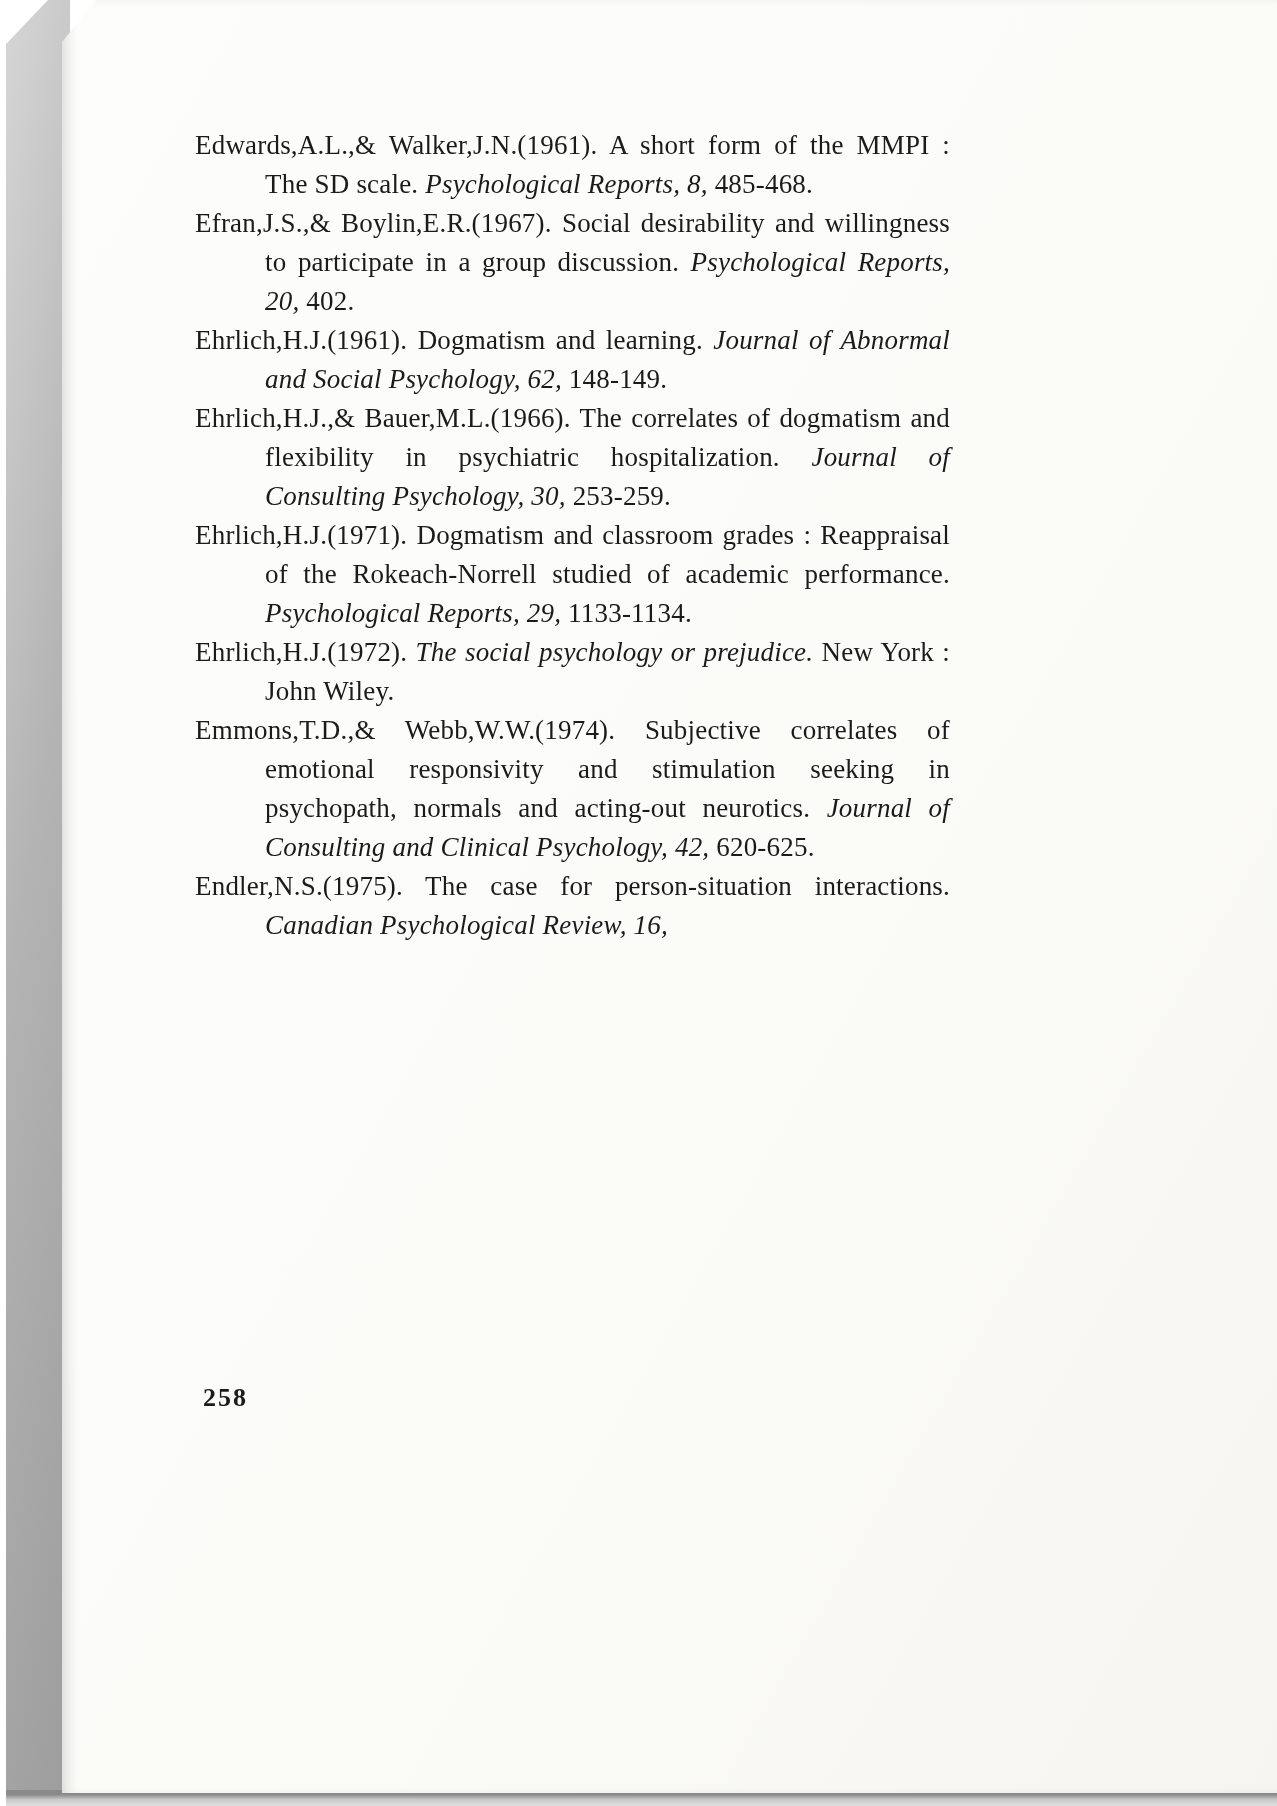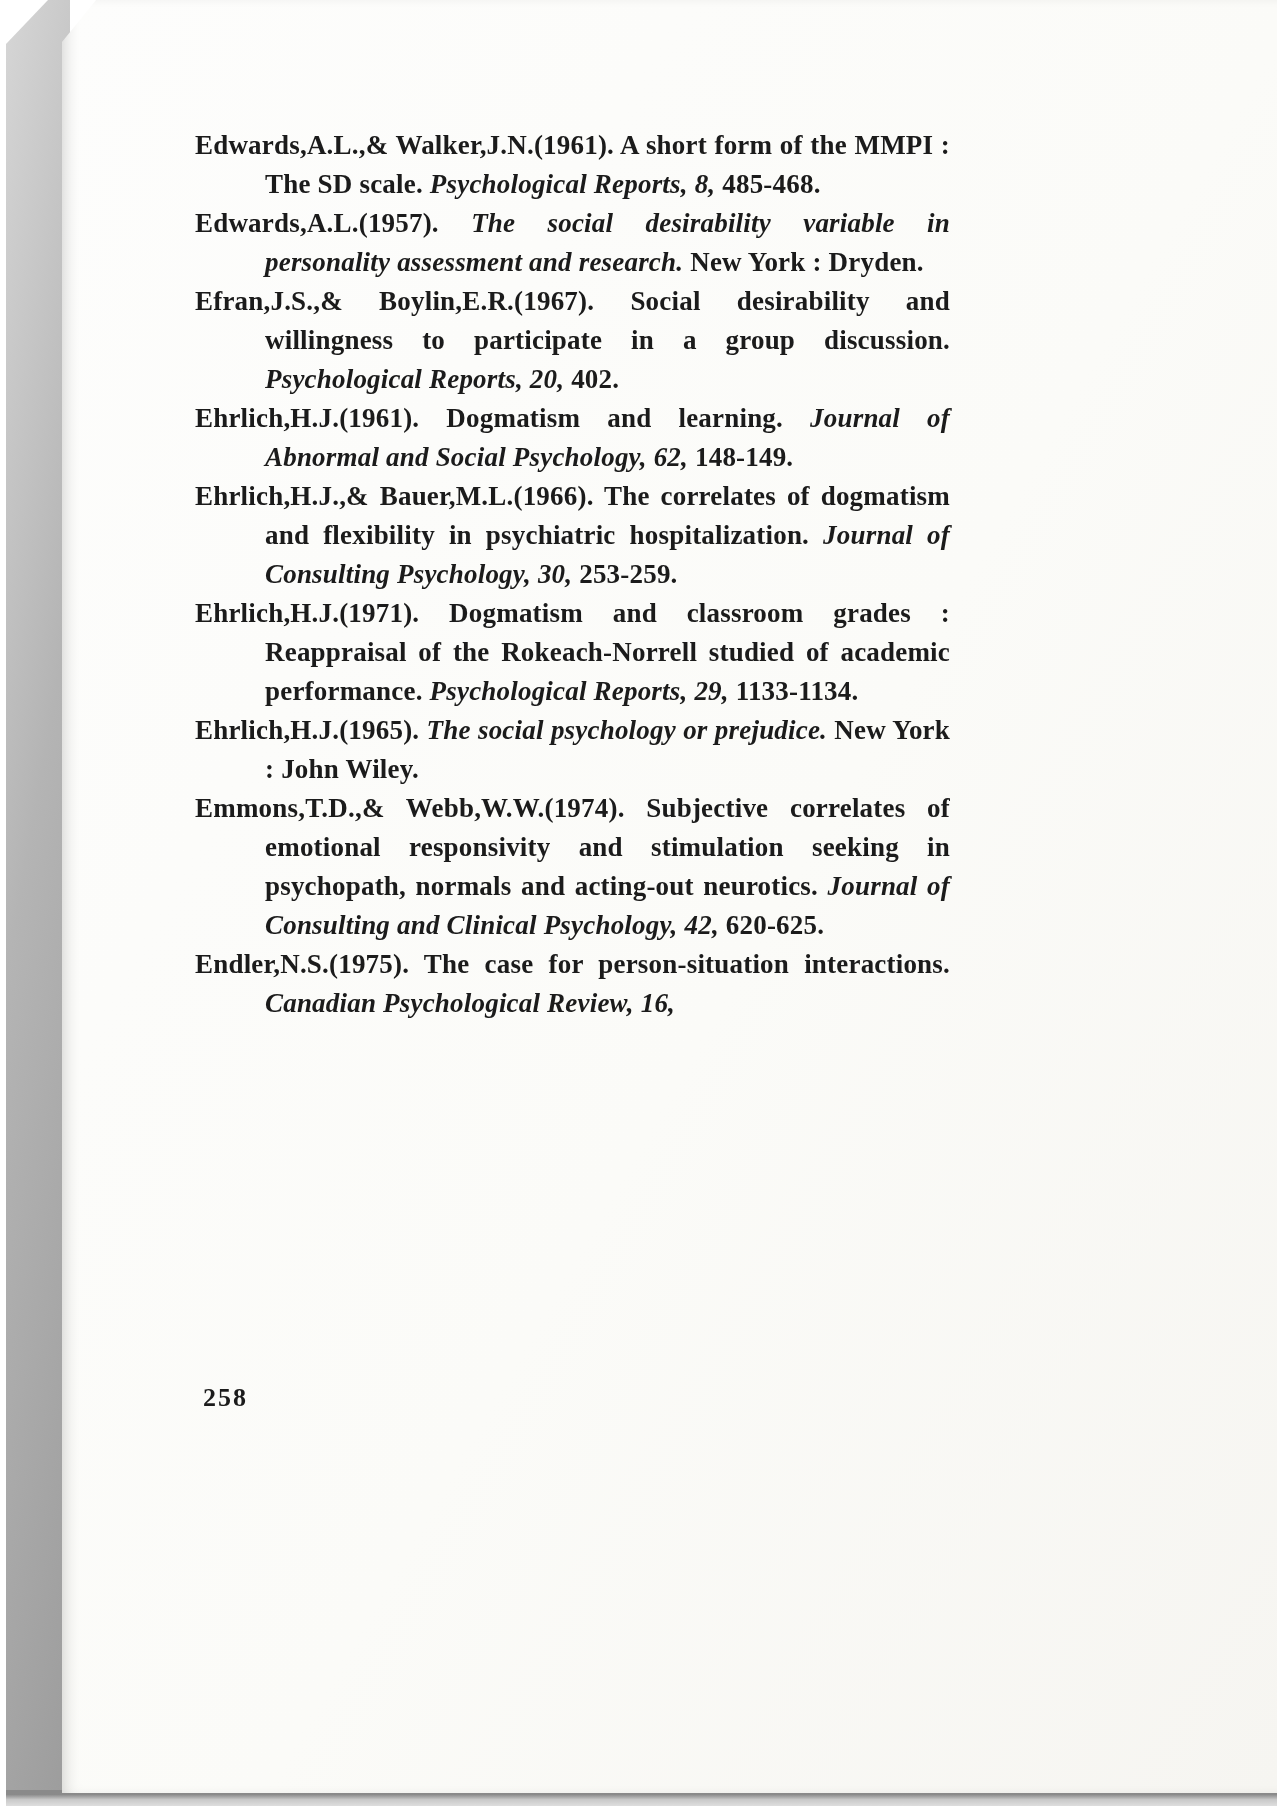--- a/index.html
+++ b/index.html
@@ -39,21 +39,20 @@
     bottom: 13px;
     background: linear-gradient(120deg, #fdfdfc 0%, #fbfbf8 55%, #f6f5f1 100%);
     clip-path: polygon(34px 0%, 100% 0%, 100% 100%, 0% 100%, 0% 42px);
     box-shadow: inset 10px 0 16px -8px rgba(0,0,0,0.18);
   }
   .references-list {
     position: absolute;
     left: 133px;
     top: 126px;
     width: 755px;
-    font-weight: bold;
   }
   .ref {
     margin: 0;
     padding-left: 70px;
     text-indent: -70px;
     text-align: justify;
     font-size: 27px;
     line-height: 39px;
     color: #1b1b1b;
     letter-spacing: 0.2px;
@@ -74,23 +73,22 @@
 </style>
 </head>
 <body>
 
 <div class="book-cover-edge"></div>
 <div class="bottom-edge"></div>
 
 <div class="page">
   <div class="references-list">
       <p class="ref"><span>Edwards,A.L.,&amp; Walker,J.N.(1961). A short form of the MMPI : The SD scale. </span><span class="it">Psychological Reports, 8,</span><span> 485-468.</span></p>
-      <p class="ref"><span>Edwards,A.L.(1957). </span><span class="it">The social desirability variable in personality assessment and research.</span><span> New York : Dryden.</span></p>
       <p class="ref"><span>Efran,J.S.,&amp; Boylin,E.R.(1967). Social desirability and willingness to participate in a group discussion. </span><span class="it">Psychological Reports, 20,</span><span> 402.</span></p>
       <p class="ref"><span>Ehrlich,H.J.(1961). Dogmatism and learning. </span><span class="it">Journal of Abnormal and Social Psychology, 62,</span><span> 148-149.</span></p>
       <p class="ref"><span>Ehrlich,H.J.,&amp; Bauer,M.L.(1966). The correlates of dogmatism and flexibility in psychiatric hospitalization. </span><span class="it">Journal of Consulting Psychology, 30,</span><span> 253-259.</span></p>
       <p class="ref"><span>Ehrlich,H.J.(1971). Dogmatism and classroom grades : Reappraisal of the Rokeach-Norrell studied of academic performance. </span><span class="it">Psychological Reports, 29,</span><span> 1133-1134.</span></p>
-      <p class="ref"><span>Ehrlich,H.J.(1965). </span><span class="it">The social psychology or prejudice.</span><span> New York : John Wiley.</span></p>
+      <p class="ref"><span>Ehrlich,H.J.(1972). </span><span class="it">The social psychology or prejudice.</span><span> New York : John Wiley.</span></p>
       <p class="ref"><span>Emmons,T.D.,&amp; Webb,W.W.(1974). Subjective correlates of emotional responsivity and stimulation seeking in psychopath, normals and acting-out neurotics. </span><span class="it">Journal of Consulting and Clinical Psychology, 42,</span><span> 620-625.</span></p>
       <p class="ref"><span>Endler,N.S.(1975). The case for person-situation interactions. </span><span class="it">Canadian Psychological Review, 16,</span></p>
     </div>
   <div class="page-number">258</div>
 </div>
 
 </body></html>

